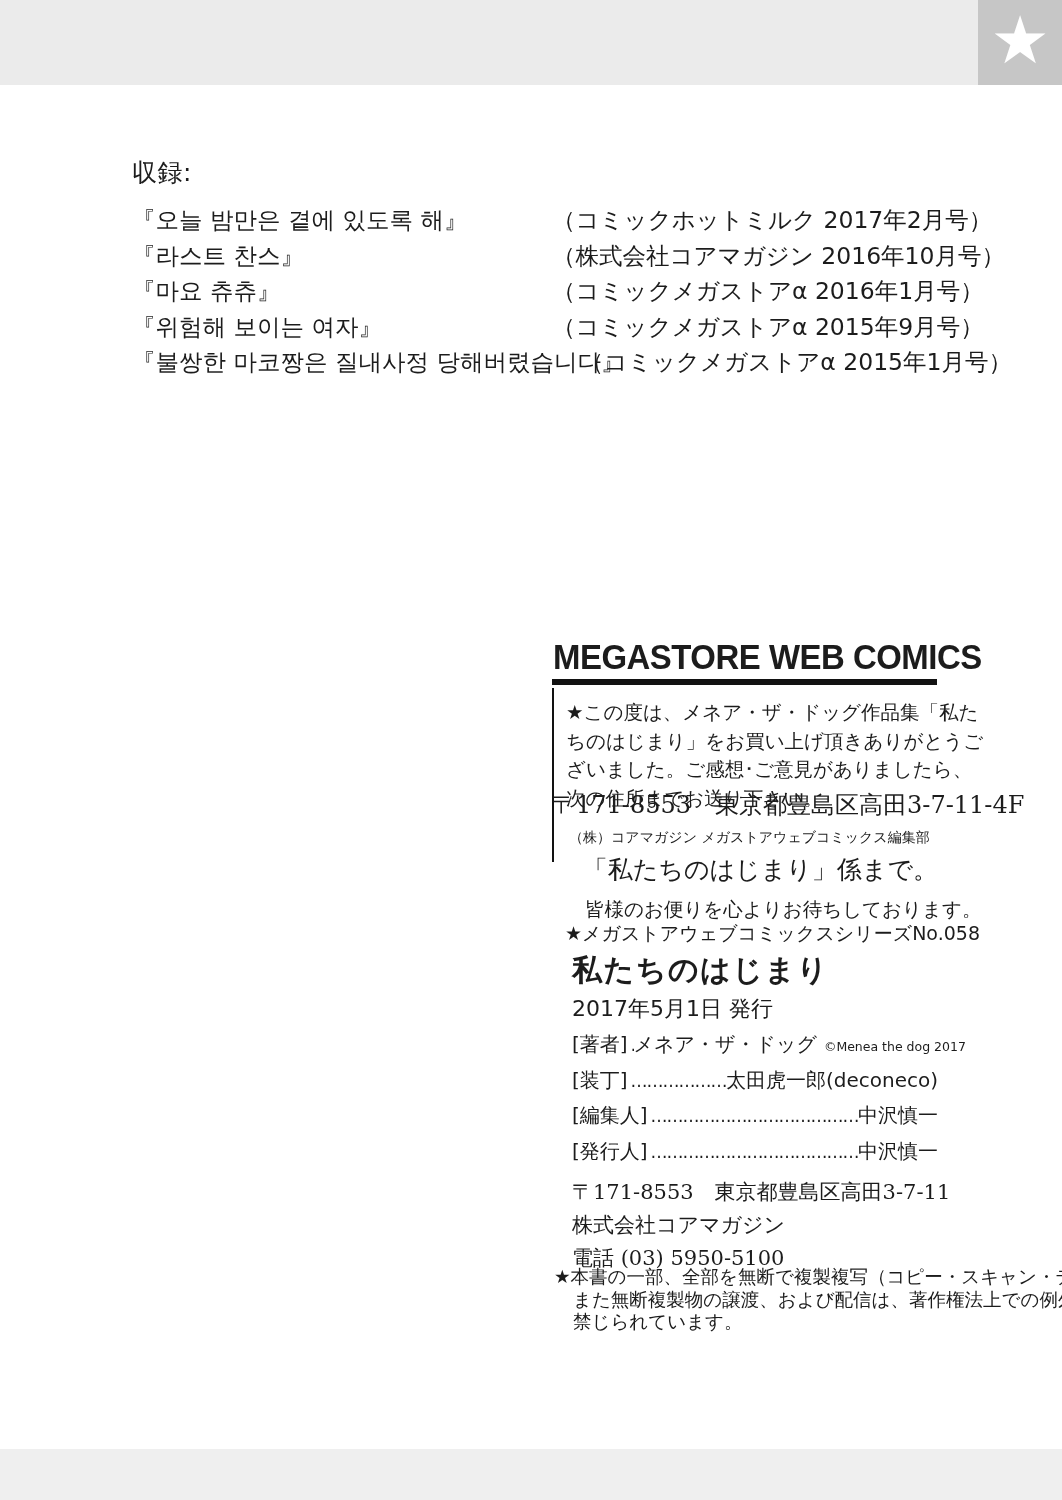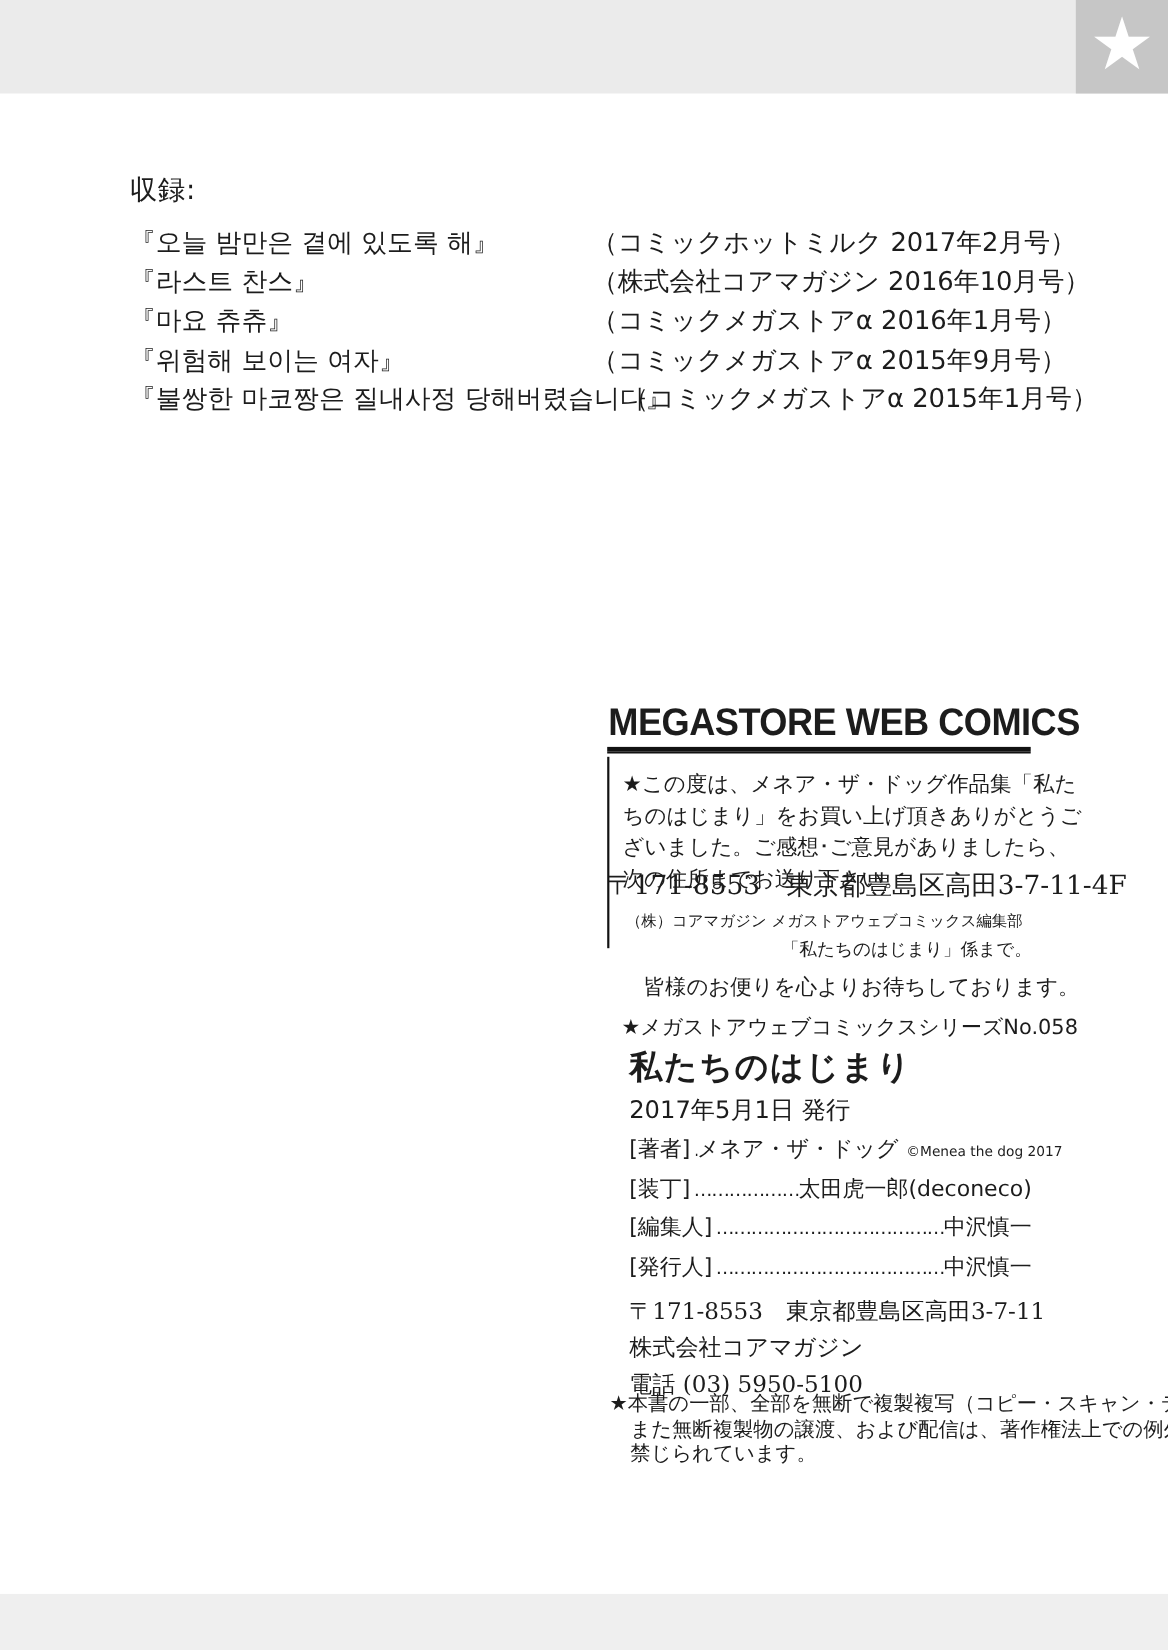--- a/index.html
+++ b/index.html
@@ -15,21 +15,21 @@
   
   .top-bar { position: absolute; top: 0; left: 0; width: 1062px; height: 85px; background: #ebebeb; }
   .star-square {
     position: absolute; top: 0; right: 0; width: 84px; height: 85px;
     background: #c6c6c6; display: flex; align-items: center; justify-content: center;
   }
   .star-square .star { color: #ffffff; font-size: 66px; line-height: 1; transform: translateY(-2px); }
   .bottom-bar { position: absolute; left: 0; bottom: 0; width: 1062px; height: 51px; background: #efefef; }
 
   
-  .contents { position: absolute; left: 118px; top: 156px; width: 880px; }
+  .contents { position: absolute; left: 132px; top: 156px; width: 880px; }
   .contents-label { font-size: 25px; margin-bottom: 14px; letter-spacing: 0.5px; }
   .contents-row { display: flex; align-items: flex-start; font-size: 23.5px; line-height: 35.5px; white-space: nowrap; }
   .contents-title { min-width: 420px; padding-right: 4px; }
   .contents-source { }
 
   
   .brand {
     position: absolute; left: 553px; top: 637px; width: 390px;
     font-family: "Liberation Sans", "DejaVu Sans", sans-serif;
     font-size: 35px; font-weight: 700; letter-spacing: -0.5px; white-space: nowrap;
@@ -39,21 +39,21 @@
     position: absolute; left: 552px; top: 679px; width: 385px; height: 3px;
     border-top: 4px solid #121212; border-bottom: 2px solid #121212;
   }
   .vline { position: absolute; left: 552px; top: 688px; width: 2px; height: 174px; background: #121212; }
 
   .thanks { position: absolute; left: 566px; top: 699px; font-size: 19.5px; line-height: 28.5px; white-space: nowrap; }
 
   .editorial { position: absolute; left: 552px; top: 789px; width: 386px; font-size: 19px; }
   .ed-postal { font-family: "DejaVu Serif", "Liberation Serif", serif; font-size: 24px; padding-left: 0; white-space: nowrap; }
   .ed-company { font-size: 14px; padding-left: 17px; margin-top: 8px; white-space: nowrap; }
-  .ed-attention { font-family: "DejaVu Serif", "Liberation Serif", serif; font-size: 16px; text-align: right; margin-top: 6px; white-space: nowrap; }
+  .ed-attention { font-family: "DejaVu Serif", "Liberation Serif", serif; font-size: 25px; text-align: right; margin-top: 6px; white-space: nowrap; }
   .ed-closing { font-size: 19.5px; padding-left: 33px; margin-top: 10px; white-space: nowrap; }
 
   .series { position: absolute; left: 565px; top: 921px; white-space: nowrap; }
   .series-no { font-size: 19px; }
   .series-title { font-size: 30px; font-weight: 700; letter-spacing: 1.5px; margin: 3px 0 0 7px; }
   .series-date { font-size: 22px; margin: 3px 0 0 7px; }
 
   .credits { position: absolute; left: 572px; top: 1031px; width: 366px; }
   .credit-row { display: flex; align-items: baseline; font-size: 20px; height: 35.5px; }
   .credit-role { white-space: nowrap; flex: 0 0 auto; }

